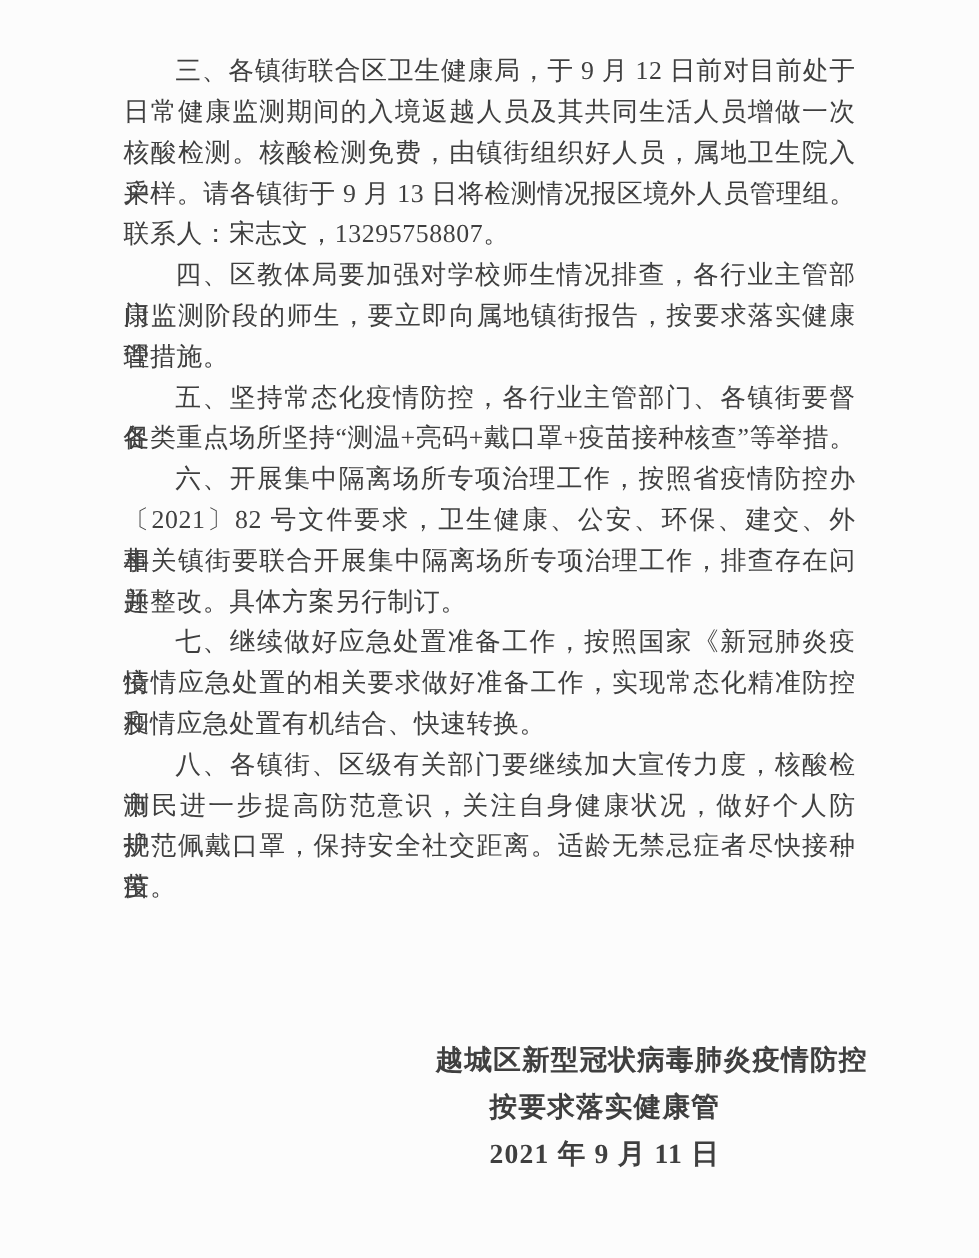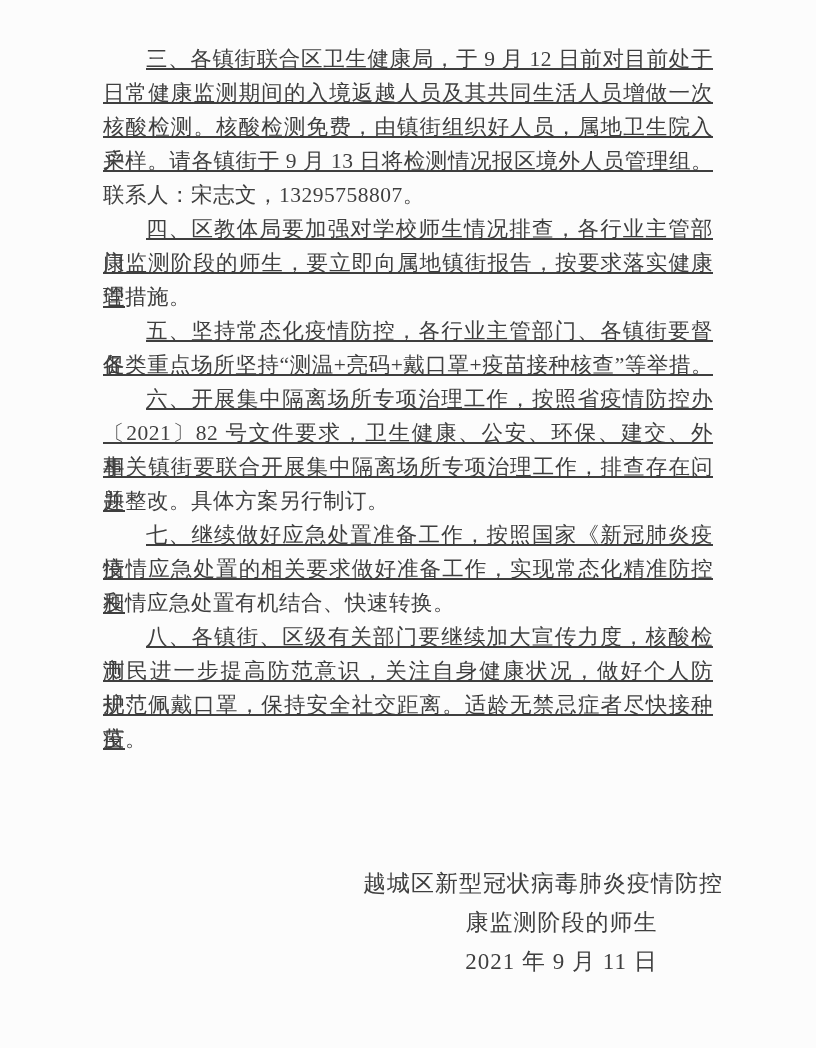--- a/index.html
+++ b/index.html
@@ -27,29 +27,28 @@
     line-height: 34px;
     height: 34px;
     letter-spacing: 0.5px;
     white-space: nowrap;
   }
   .line.just {
     white-space: normal;
     text-align: justify;
     text-align-last: justify;
     text-justify: inter-character;
-    text-decoration: underline;
   }
   .line.indent { text-indent: 43px; }
   .signature {
     position: absolute;
     left: 363px;
     top: 864px;
     width: 352px;
-    text-align: center;
+    font-weight: bold;
   }
   .sig-line {
     font-size: 23px;
     line-height: 39px;
     letter-spacing: 1px;
     white-space: nowrap;
   }
   .sig-line.shifted { padding-left: 45px; }
 </style>
 </head>
@@ -86,16 +85,16 @@
       </div>
       <div class="para">
         <div class="line indent just">八、各镇街、区级有关部门要继续加大宣传力度，核酸检测</div>
         <div class="line just">市民进一步提高防范意识，关注自身健康状况，做好个人防护，</div>
         <div class="line just">规范佩戴口罩，保持安全社交距离。适龄无禁忌症者尽快接种疫</div>
         <div class="line">苗。</div>
       </div>
     </div>
   <div class="signature">
     <div class="sig-line">越城区新型冠状病毒肺炎疫情防控</div>
-    <div class="sig-line shifted">康监测阶段的师生</div>
+    <div class="sig-line shifted">按要求落实健康管</div>
     <div class="sig-line shifted">2021 年 9 月 11 日</div>
   </div>
 </div>
 
 </body></html>

